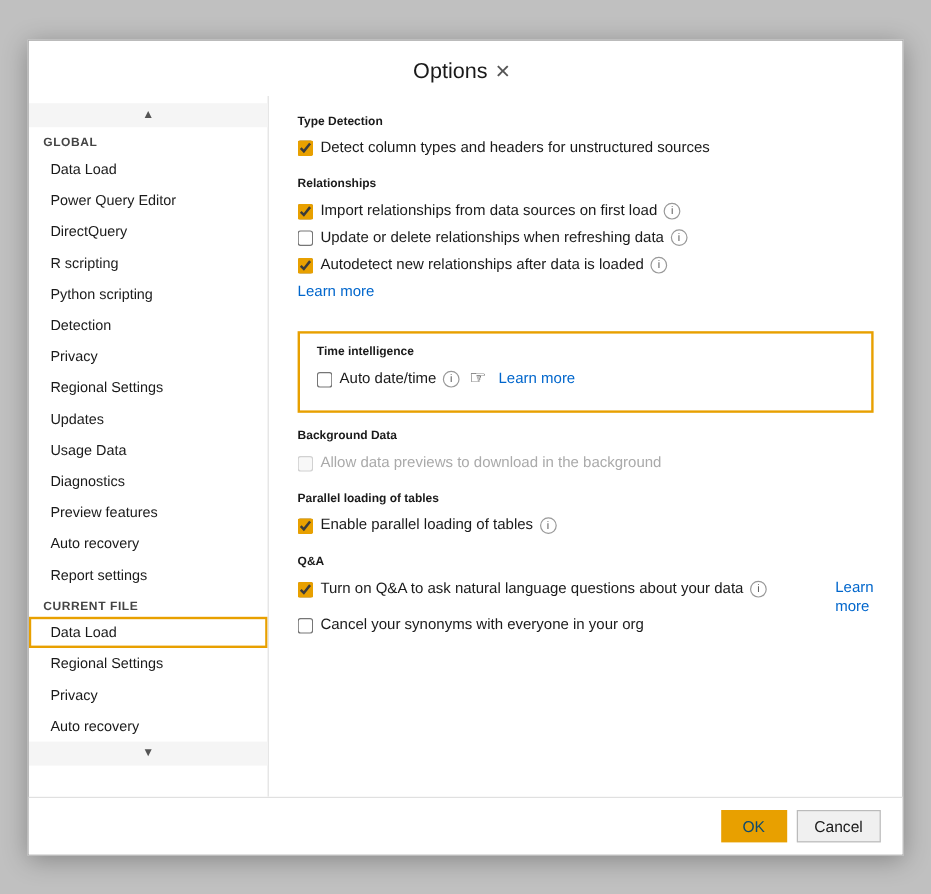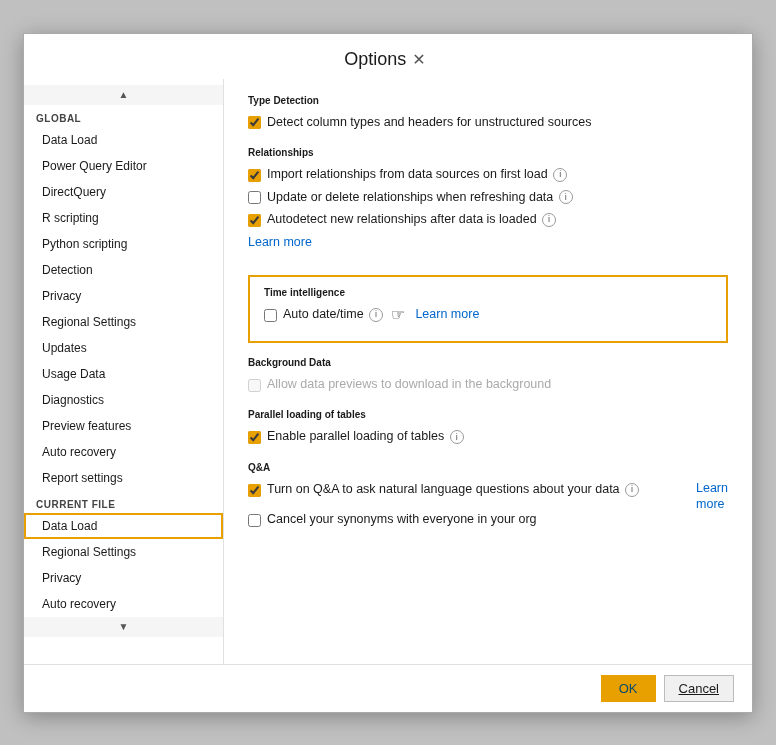--- a/index.html
+++ b/index.html
@@ -183,21 +183,20 @@
       cursor: pointer;
       font-weight: 400;
     }
     .btn-cancel {
       background: #f0f0f0;
       border: 1px solid #bbb;
       color: #1a1a1a;
       padding: 5px 14px;
       font-size: 13px;
       cursor: pointer;
-      text-decoration: underline;
     }
     .learn-more-block {
       color: #0066cc;
       font-size: 12.5px;
       cursor: pointer;
       margin-bottom: 10px;
       display: inline-block;
     }
     .qa-section {
       display: flex;

